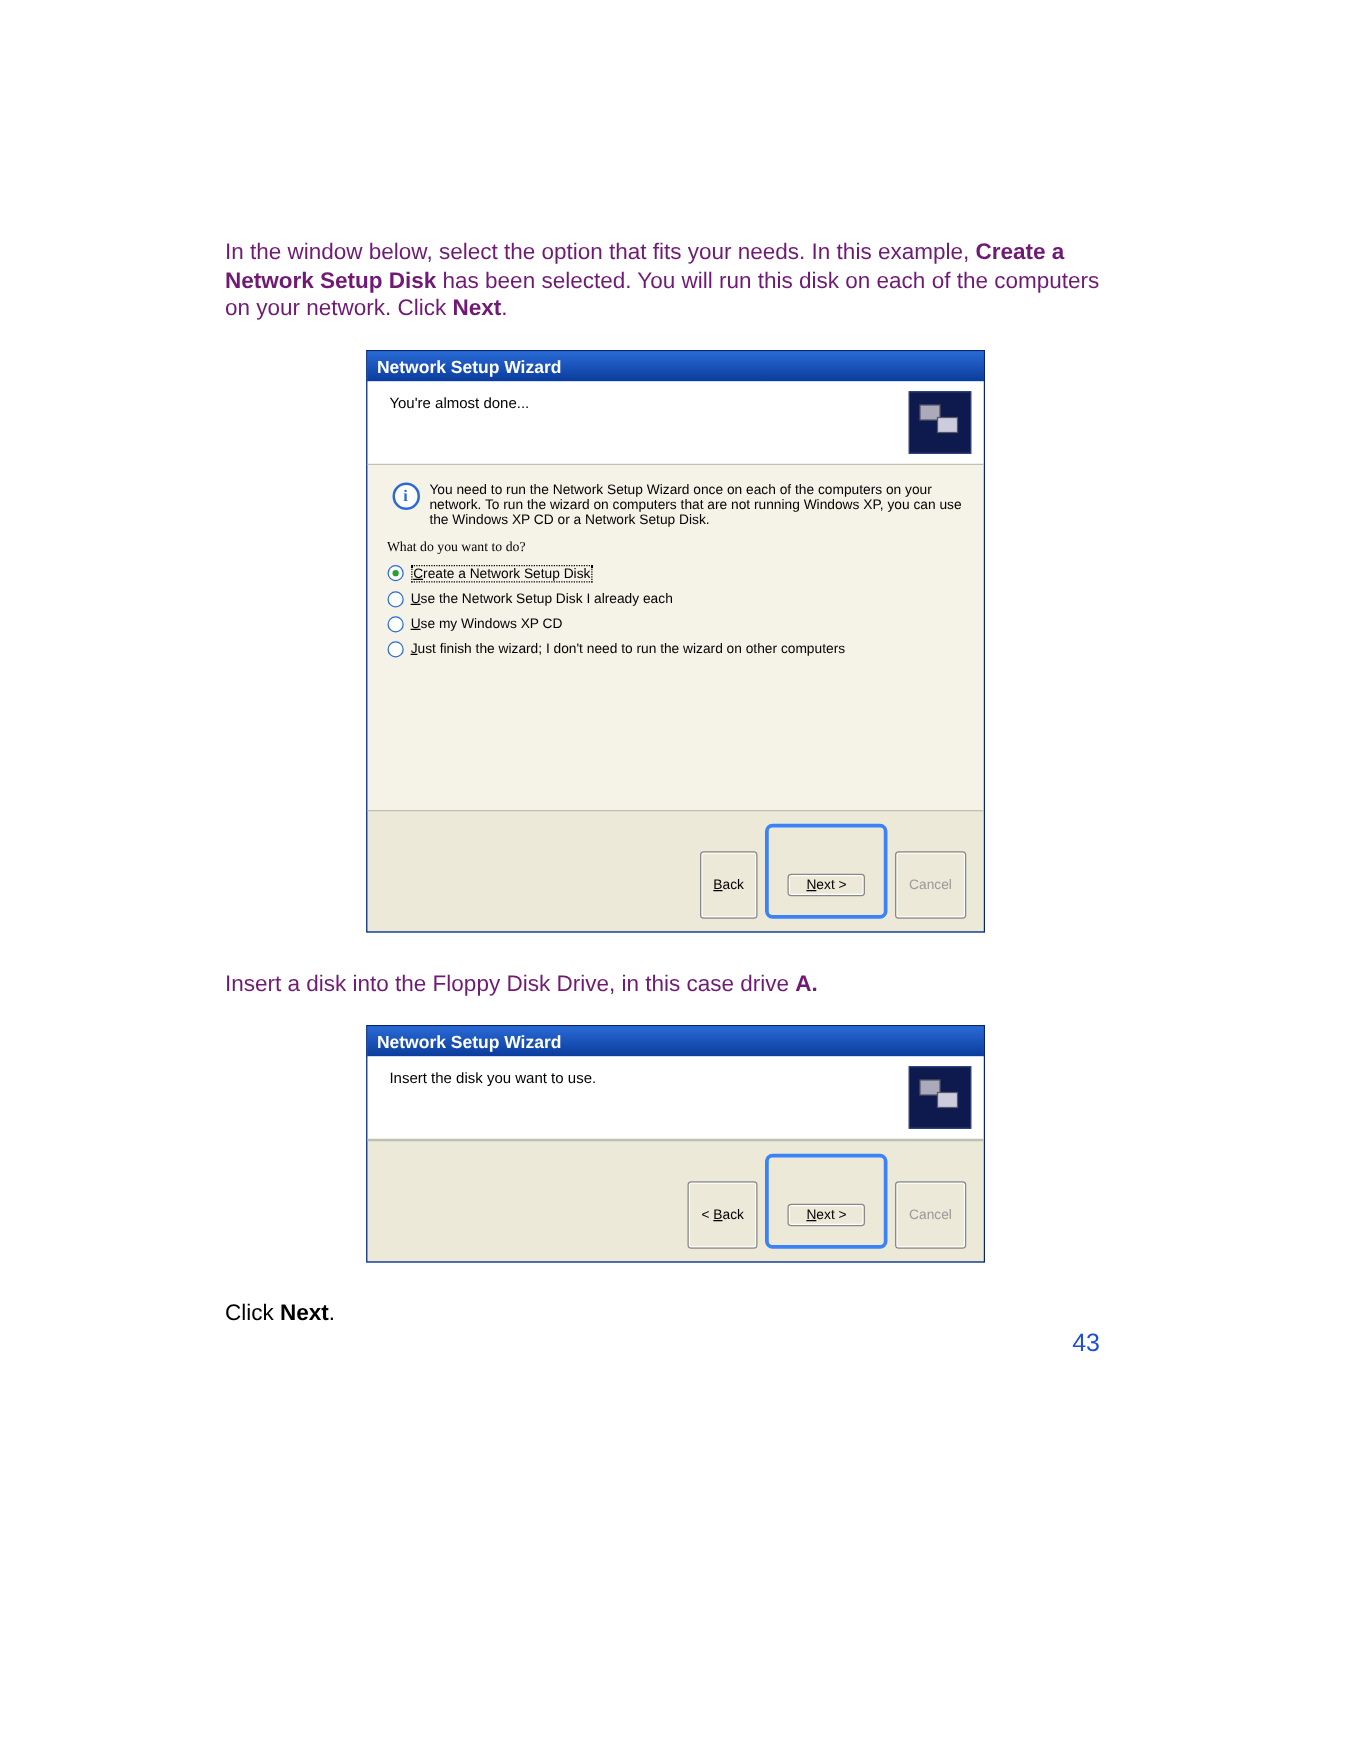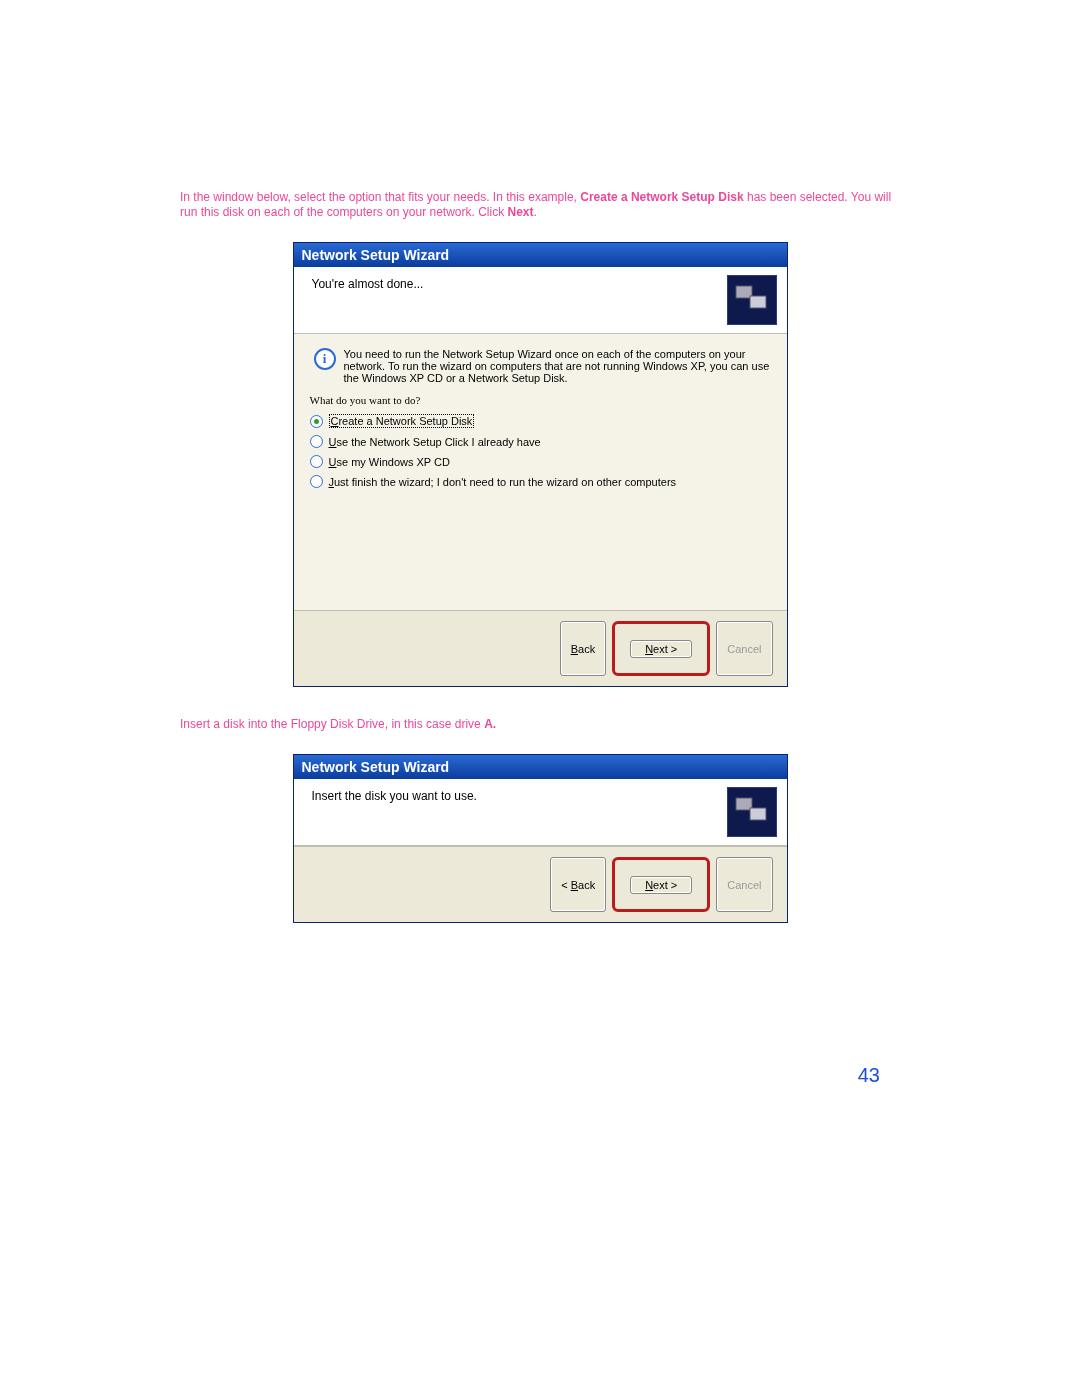--- a/index.html
+++ b/index.html
@@ -14,23 +14,23 @@
   .page {
     padding: 190px 180px 60px 180px;
   }
   .heading {
     color: #d8201e;
     font-weight: bold;
     font-size: 20px;
     margin-bottom: 10px;
   }
   .body-text {
-    font-size: 12px;
+    font-size: 18px;
     line-height: 1.25;
-    color: #ec4899;
+    color: #701a75;
     margin: 0 0 22px 0;
   }
   .body-text b { font-weight: bold; }
 
   
   .wizard {
     width: 493px;
     margin: 0 auto 30px auto;
     border: 1px solid #0a246a;
     box-shadow: 0 0 0 1px #1a4aa8 inset;
@@ -129,33 +129,34 @@
 
   .drive-item { margin: 6px 0 10px 14px; font-size: 11px; }
   .xp-btn {
     font-family: Tahoma, Arial, sans-serif;
     font-size: 11px;
     background: #ece9d8;
     border: 1px solid #888;
     border-radius: 3px;
     padding: 2px 10px;
     box-shadow: 0 0 0 1px #fff inset;
+    margin-top: 22px;
   }
   .xp-btn.disabled { color: #9a9a9a; }
 
   .button-bar {
     background: #ece9d8;
     border-top: 1px solid #c0c0b0;
     padding: 10px 14px;
     display: flex;
     justify-content: flex-end;
     gap: 6px;
   }
   .highlight-next {
-    border: 3px solid #b91c1c;
+    border: 3px solid #3b82f6;
     border-radius: 6px;
     padding: 15px;
     display: inline-block;
   }
   .highlight-next .xp-btn { padding: 2px 14px; }
 
   .page-number {
     position: absolute;
     right: 200px;
     bottom: 310px;
@@ -193,21 +194,21 @@
         <div>You need to run the Network Setup Wizard once on each of the computers on your network. To run the wizard on computers that are not running Windows XP, you can use the Windows XP CD or a Network Setup Disk.</div>
       </div>
       <div class="qrow">What do you want to do?</div>
 
       <div class="radio-row">
         <span class="radio sel"></span>
         <span class="radio-label boxed"><span class="u">C</span><span>reate a Network Setup Disk</span></span>
       </div>
       <div class="radio-row">
         <span class="radio"></span>
-        <span class="radio-label"><span class="u">U</span><span>se the Network Setup Click I already have</span></span>
+        <span class="radio-label"><span class="u">U</span><span>se the Network Setup Disk I already each</span></span>
       </div>
       <div class="radio-row">
         <span class="radio"></span>
         <span class="radio-label"><span class="u">U</span><span>se my Windows XP CD</span></span>
       </div>
       <div class="radio-row">
         <span class="radio"></span>
         <span class="radio-label"><span class="u">J</span><span>ust finish the wizard; I don't need to run the wizard on other computers</span></span>
       </div>
     </div>
@@ -237,16 +238,19 @@
     </div>
     <div class="button-bar">
       <button class="xp-btn">&lt; <span class="u">B</span>ack</button>
       <span class="highlight-next">
         <button class="xp-btn"><span class="u">N</span>ext &gt;</button>
       </span>
       <button class="xp-btn disabled">Cancel</button>
     </div>
   </div>
 
+  <p class="click-next-final">
+    <span>Click </span><b>Next</b><span>.</span>
+  </p>
 
 </div>
 
 <div class="page-number">43</div>
 
 </body></html>

